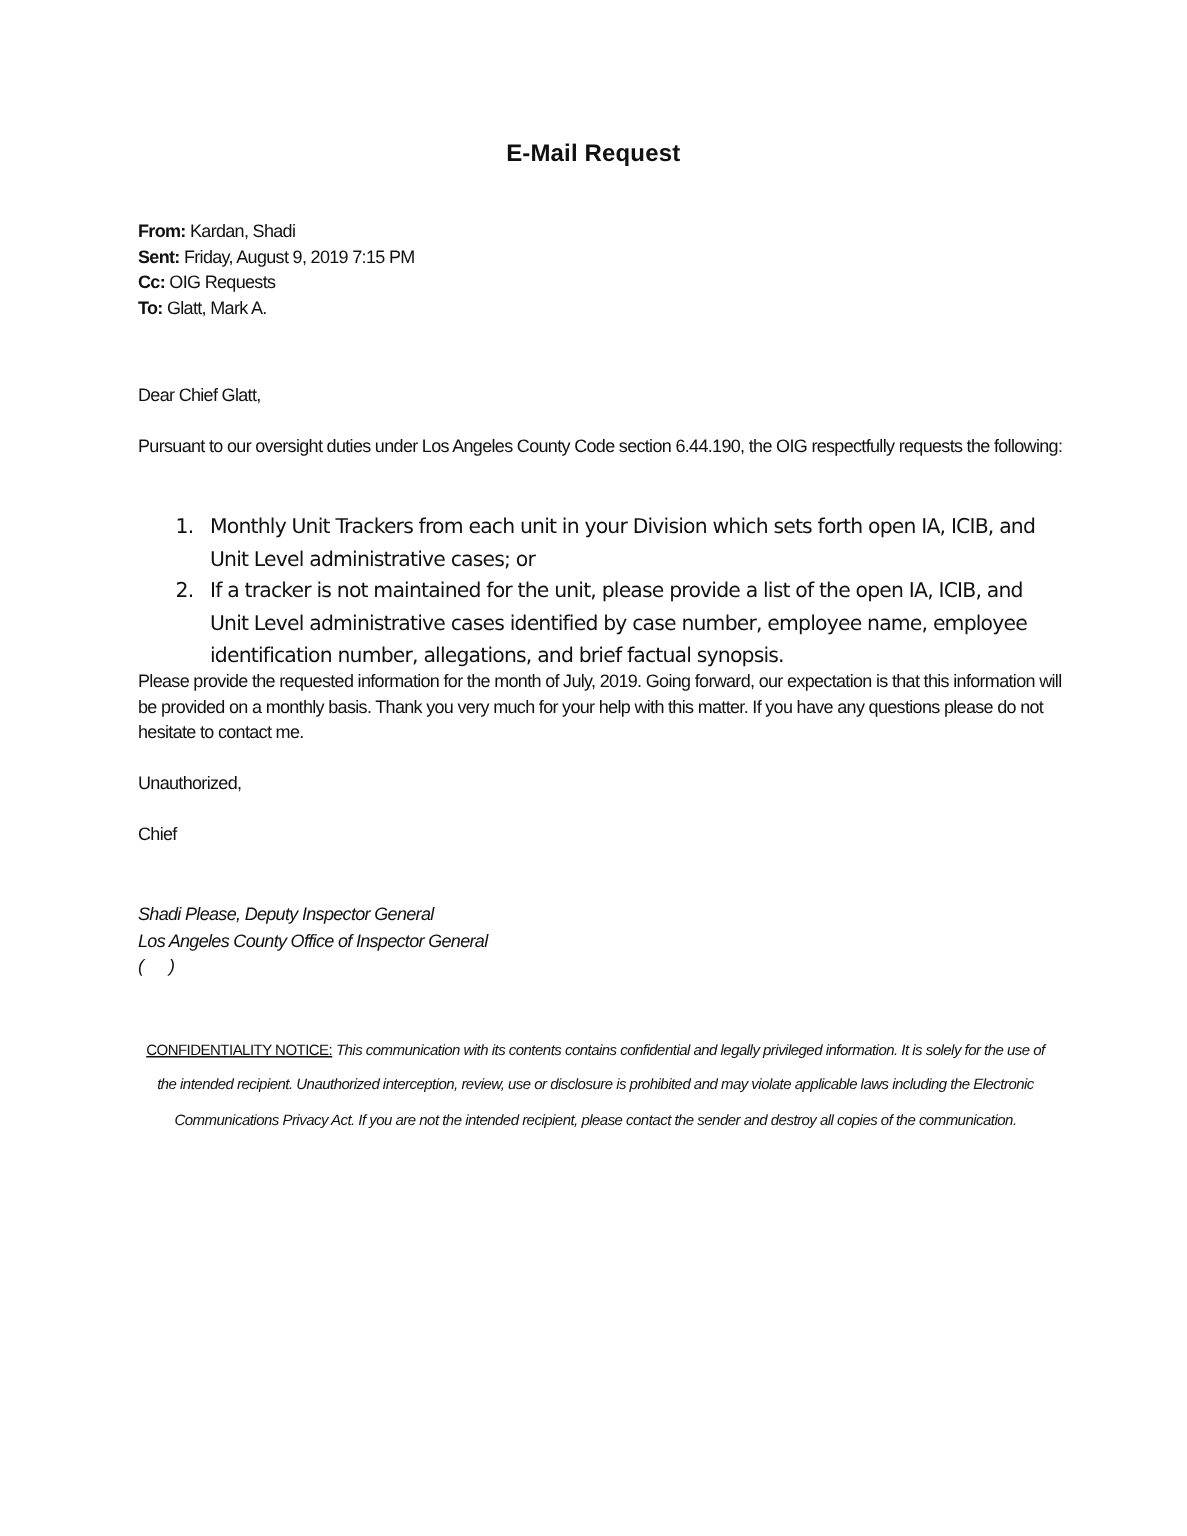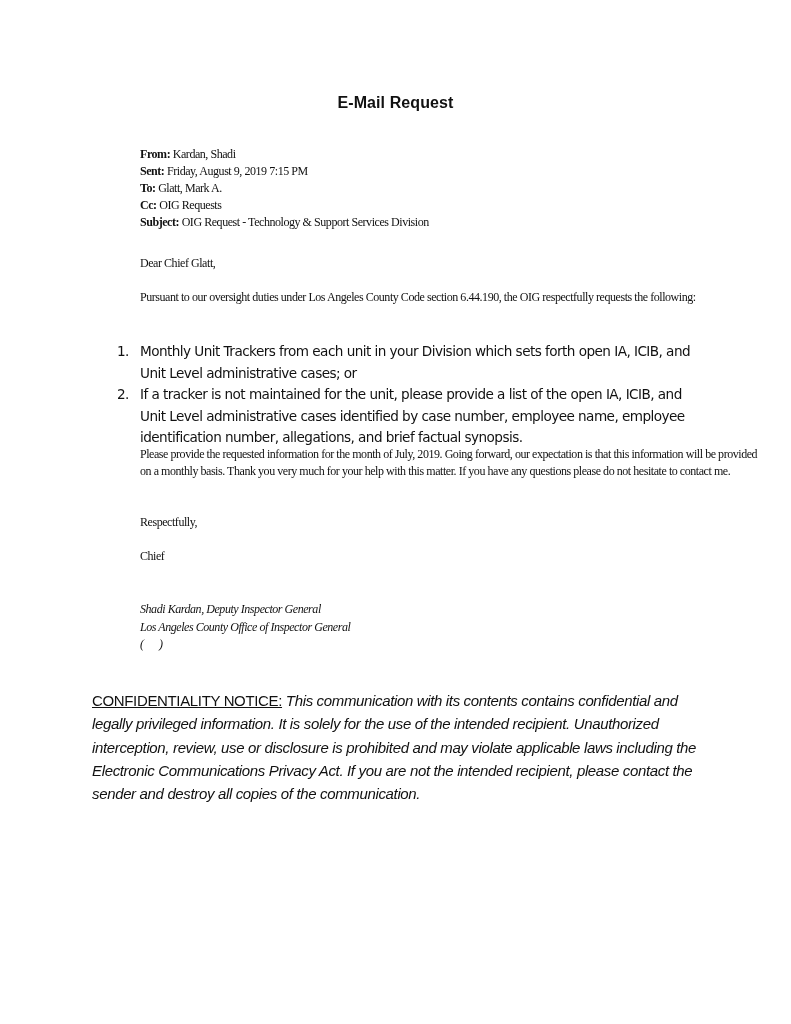--- a/index.html
+++ b/index.html
@@ -24,24 +24,23 @@
       position: absolute;
       left: 0; width: 791px;
       top: 94px;
       text-align: center;
       font-family: "Liberation Sans", sans-serif;
       font-weight: bold;
       font-size: 16px;
       letter-spacing: 0.1px;
     }
     .body-font {
-      font-family: Liberation Serif, serif;
+      font-family: Liberation Sans, sans-serif;
       font-size: 12px;
       letter-spacing: -0.45px;
-      margin-left: 48px;
     }
     .headers {
       position: absolute;
       left: 92px;
       top: 146px;
       line-height: 16.9px;
     }
     .headers .row { white-space: nowrap; }
     .headers .lbl { font-weight: bold; }
     .salutation {
@@ -112,23 +111,24 @@
     }
     .phone {
       letter-spacing: 0;
     }
     .notice {
       position: absolute;
       left: 92px;
       top: 689px;
       width: 610px;
       font-family: "Liberation Sans", sans-serif;
-      font-size: 15px;
+      font-size: 10px;
       letter-spacing: -0.35px;
       line-height: 23.3px;
+      text-align: center;
     }
     .notice .notice-label {
       text-decoration: underline;
       font-style: normal;
     }
     .notice .notice-text {
       font-style: italic;
     }
   </style>
 </head>
@@ -141,56 +141,52 @@
   <div class="headers body-font">
     <div class="row">
       <span class="lbl">From:</span>
       <span>Kardan, Shadi</span>
     </div>
     <div class="row">
       <span class="lbl">Sent:</span>
       <span>Friday, August 9, 2019 7:15 PM</span>
     </div>
     <div class="row">
-      <span class="lbl">To:</span>
-      <span>Glatt, Mark A.</span>
-    </div>
-    <div class="row">
       <span class="lbl">Cc:</span>
       <span>OIG Requests</span>
     </div>
     <div class="row">
-      <span class="lbl">Subject:</span>
-      <span>OIG Request - Technology &amp; Support Services Division</span>
+      <span class="lbl">To:</span>
+      <span>Glatt, Mark A.</span>
     </div>
   </div>
 
   <div class="salutation body-font">Dear Chief Glatt,</div>
 
   <div class="intro body-font">Pursuant to our oversight duties under Los Angeles County Code section 6.44.190, the OIG respectfully requests the following:</div>
 
   <ol class="req-list">
     <li>
       <span class="num">1.</span>
       <span>Monthly Unit Trackers from each unit in your Division which sets forth open IA, ICIB, and Unit Level administrative cases; or</span>
     </li>
     <li>
       <span class="num">2.</span>
       <span>If a tracker is not maintained for the unit, please provide a list of the open IA, ICIB, and Unit Level administrative cases identified by case number, employee name, employee identification number, allegations, and brief factual synopsis.</span>
     </li>
   </ol>
 
   <div class="followup body-font">Please provide the requested information for the month of July, 2019. Going forward, our expectation is that this information will be provided on a monthly basis. Thank you very much for your help with this matter. If you have any questions please do not hesitate to contact me.</div>
 
-  <div class="closing body-font">Respectfully,</div>
+  <div class="closing body-font">Unauthorized,</div>
 
   <div class="signer body-font">Chief</div>
 
   <div class="signature body-font">
-    <div>Shadi Kardan, Deputy Inspector General</div>
+    <div>Shadi Please, Deputy Inspector General</div>
     <div>Los Angeles County Office of Inspector General</div>
     <div class="phone" style="white-space: pre;">(     )</div>
   </div>
 
   <div class="notice">
     <span class="notice-label">CONFIDENTIALITY NOTICE:</span>
     <span class="notice-text">This communication with its contents contains confidential and legally privileged information. It is solely for the use of the intended recipient. Unauthorized interception, review, use or disclosure is prohibited and may violate applicable laws including the Electronic Communications Privacy Act. If you are not the intended recipient, please contact the sender and destroy all copies of the communication.</span>
   </div>
 
 </div>

